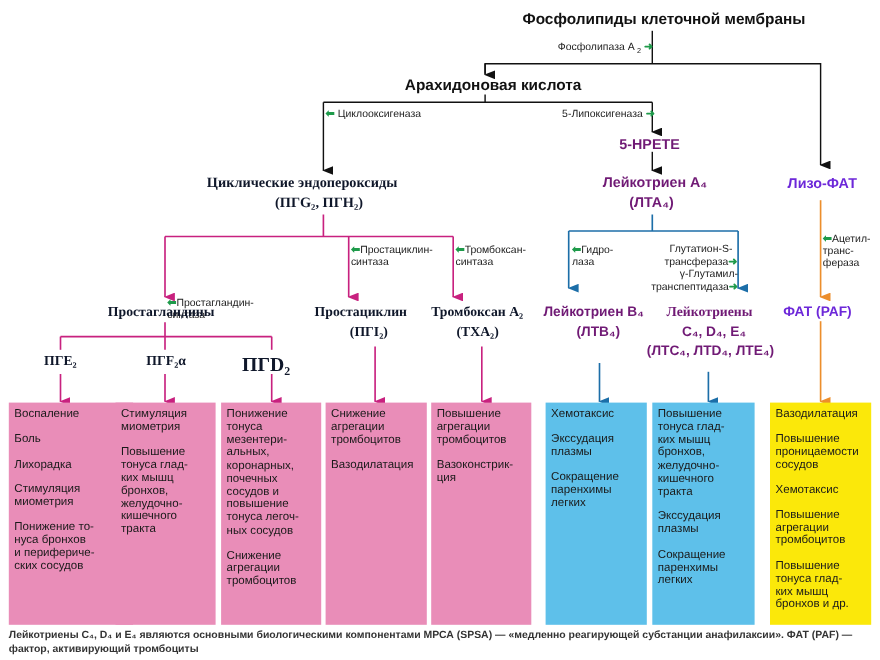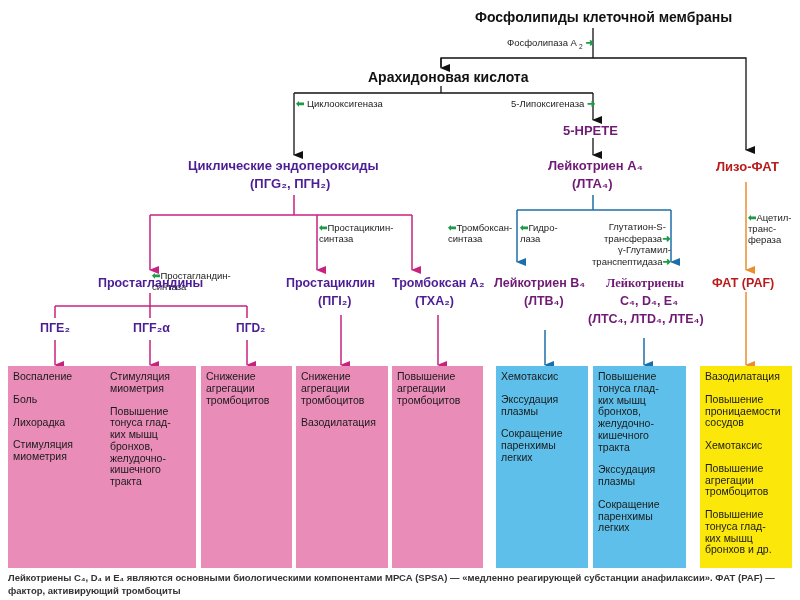--- a/index.html
+++ b/index.html
@@ -1,23 +1,23 @@
 <!DOCTYPE html>
 <html><head>
 <meta charset="utf-8">
 <style>
   html,body{margin:0;padding:0;background:#fff;}
   body{width:800px;height:600px;position:relative;overflow:hidden;font-family:"Liberation Sans",sans-serif;}
   svg.lines{position:absolute;left:0;top:0;width:800px;height:600px;}
   .t{position:absolute;white-space:nowrap;line-height:1.1;}
   .bold{font-weight:bold;}
   .black{color:#111;}
-  .pink{color:#4c1d95;}
+  .pink{color:#0f172a;font-family:Liberation Serif, serif;}
   .blue{color:#701a75;}
-  .orange{color:#b91c1c;}
+  .orange{color:#6d28d9;}
   .enz{font-size:9.5px;color:#222;line-height:1.15;}
   .garr{color:#1e9a4a;font-weight:bold;font-size:10px;}
   .box{position:absolute;top:366px;height:202px;box-sizing:border-box;padding:5px 4px 4px 5px;font-size:10.5px;line-height:1.12;color:#1a1a1a;}
   .box .it{margin-bottom:11px;white-space:pre-line;}
   .pinkbox{background:#e98db8;}
   .bluebox{background:#5ec0ea;}
   .yellowbox{background:#fbe80a;}
   .foot{position:absolute;left:8px;top:572px;width:790px;font-size:9.5px;font-weight:bold;color:#333;line-height:1.35;}
   sub{font-size:0.7em;}
 </style>
@@ -107,21 +107,21 @@
 
 <div class="t bold blue" style="left:548px;top:159px;font-size:13px;">Лейкотриен A₄</div>
 <div class="t bold blue" style="left:572px;top:177px;font-size:13px;">(ЛТА₄)</div>
 
 <div class="t bold orange" style="left:716px;top:160px;font-size:13px;">Лизо-ФАТ</div>
 
 <div class="t enz" style="left:152px;top:222px;white-space:pre-line;margin-top:48px;"><span class="garr">⬅</span><span>Простагландин-
 синтаза</span></div>
 <div class="t enz" style="left:319px;top:222px;white-space:pre-line;"><span class="garr">⬅</span><span>Простациклин-
 синтаза</span></div>
-<div class="t enz" style="left:414px;top:222px;white-space:pre-line;padding-left:34px;"><span class="garr">⬅</span><span>Тромбоксан-
+<div class="t enz" style="left:414px;top:222px;white-space:pre-line;"><span class="garr">⬅</span><span>Тромбоксан-
 синтаза</span></div>
 
 <div class="t enz" style="left:520px;top:222px;white-space:pre-line;"><span class="garr">⬅</span><span>Гидро-
 лаза</span></div>
 <div class="t enz" style="left:604px;top:222px;white-space:pre-line;text-align:center;"><span>Глутатион-S-
 трансфераза</span><span class="garr">➜</span></div>
 <div class="t enz" style="left:592px;top:245px;white-space:pre-line;text-align:right;"><span>γ-Глутамил-
 транспептидаза</span><span class="garr">➜</span></div>
 
 <div class="t enz" style="left:748px;top:212px;white-space:pre-line;"><span class="garr">⬅</span><span>Ацетил-
@@ -137,55 +137,71 @@
 <div class="t bold blue" style="left:494px;top:277px;font-size:12.5px;">Лейкотриен B₄</div>
 <div class="t bold blue" style="left:524px;top:295px;font-size:12.5px;">(ЛТВ₄)</div>
 <div class="t bold blue" style="left:606px;top:277px;font-size:12.5px;font-family:Liberation Serif, serif;">Лейкотриены</div>
 <div class="t bold blue" style="left:620px;top:295px;font-size:12.5px;">C₄, D₄, E₄</div>
 <div class="t bold blue" style="left:588px;top:313px;font-size:12.5px;">(ЛТС₄, ЛТD₄, ЛТЕ₄)</div>
 
 <div class="t bold orange" style="left:712px;top:277px;font-size:12.5px;">ФАТ (PAF)</div>
 
 <div class="t bold pink" style="left:40px;top:322px;font-size:12.5px;">ПГЕ₂</div>
 <div class="t bold pink" style="left:133px;top:322px;font-size:12.5px;">ПГF₂α</div>
-<div class="t bold pink" style="left:236px;top:322px;font-size:12px;">ПГD₂</div>
+<div class="t bold pink" style="left:220px;top:322px;font-size:18px;">ПГD₂</div>
 
 <div class="box pinkbox" style="left:8px;width:113px;">
   <div class="it">Воспаление</div>
   <div class="it">Боль</div>
   <div class="it">Лихорадка</div>
   <div class="it">Стимуляция
 миометрия</div>
+  <div class="it">Понижение то-
+нуса бронхов
+и перифериче-
+ских сосудов</div>
 </div>
 <div class="box pinkbox" style="left:105px;width:91px;">
   <div class="it">Стимуляция
 миометрия</div>
   <div class="it">Повышение
 тонуса глад-
 ких мышц
 бронхов,
 желудочно-
 кишечного
 тракта</div>
 </div>
 <div class="box pinkbox" style="left:201px;width:91px;">
+  <div class="it">Понижение
+тонуса
+мезентери-
+альных,
+коронарных,
+почечных
+сосудов и
+повышение
+тонуса легоч-
+ных сосудов</div>
   <div class="it">Снижение
 агрегации
 тромбоцитов</div>
 </div>
 <div class="box pinkbox" style="left:296px;width:92px;">
   <div class="it">Снижение
 агрегации
 тромбоцитов</div>
   <div class="it">Вазодилатация</div>
 </div>
 <div class="box pinkbox" style="left:392px;width:91px;">
   <div class="it">Повышение
 агрегации
 тромбоцитов</div>
+  <div class="it">Вазоконстрик-
+ция</div>
 </div>
 <div class="box bluebox" style="left:496px;width:92px;">
   <div class="it">Хемотаксис</div>
   <div class="it">Экссудация
 плазмы</div>
   <div class="it">Сокращение
 паренхимы
 легких</div>
 </div>
 <div class="box bluebox" style="left:593px;width:93px;">

